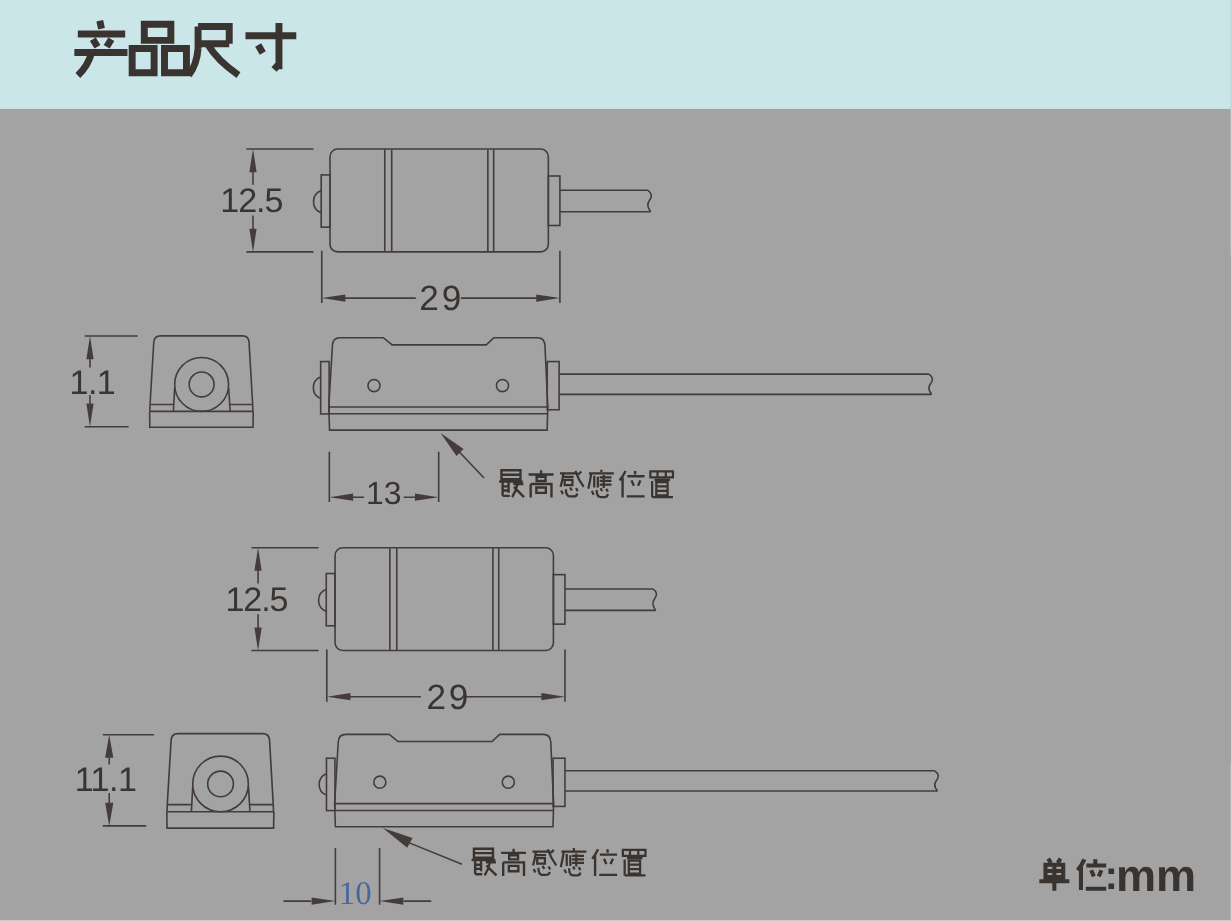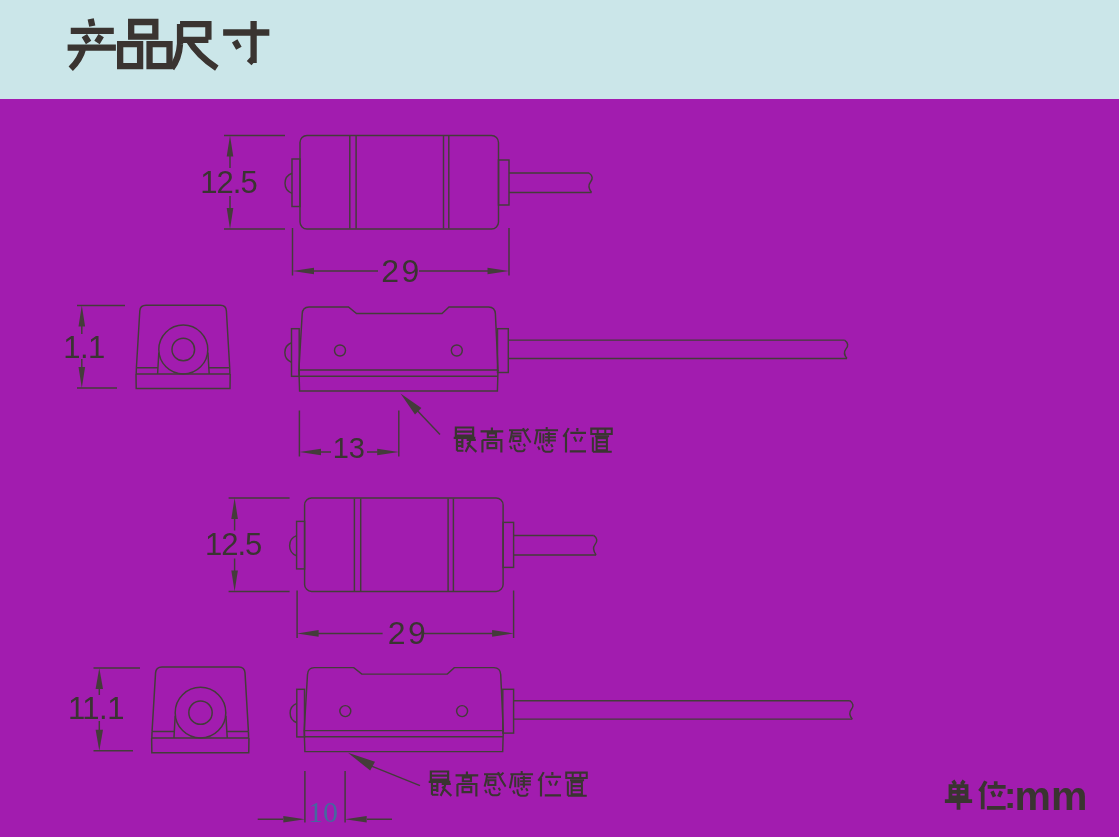--- a/index.html
+++ b/index.html
@@ -1,16 +1,16 @@
 <!DOCTYPE html>
 <html><head>
 <meta charset="utf-8">
 <style>
   html,body{margin:0;padding:0;background:#ffffff;}
-  #stage{position:relative;width:1119px;height:837px;overflow:hidden;background:#a21caf;
+  #stage{position:relative;width:1119px;height:837px;overflow:hidden;background:#a3a3a3;
          font-family:"Liberation Sans", sans-serif;text-decoration:underline;}
   svg{position:absolute;left:0;top:0;}
 </style>
 </head>
 <body>
 <div id="stage">
 <svg width="1119" height="837" viewBox="0 0 1119 837" fill="none" stroke="none">
 <defs>
 
   <g id="topview" stroke="#443c3a" stroke-width="1.45" fill="none">

